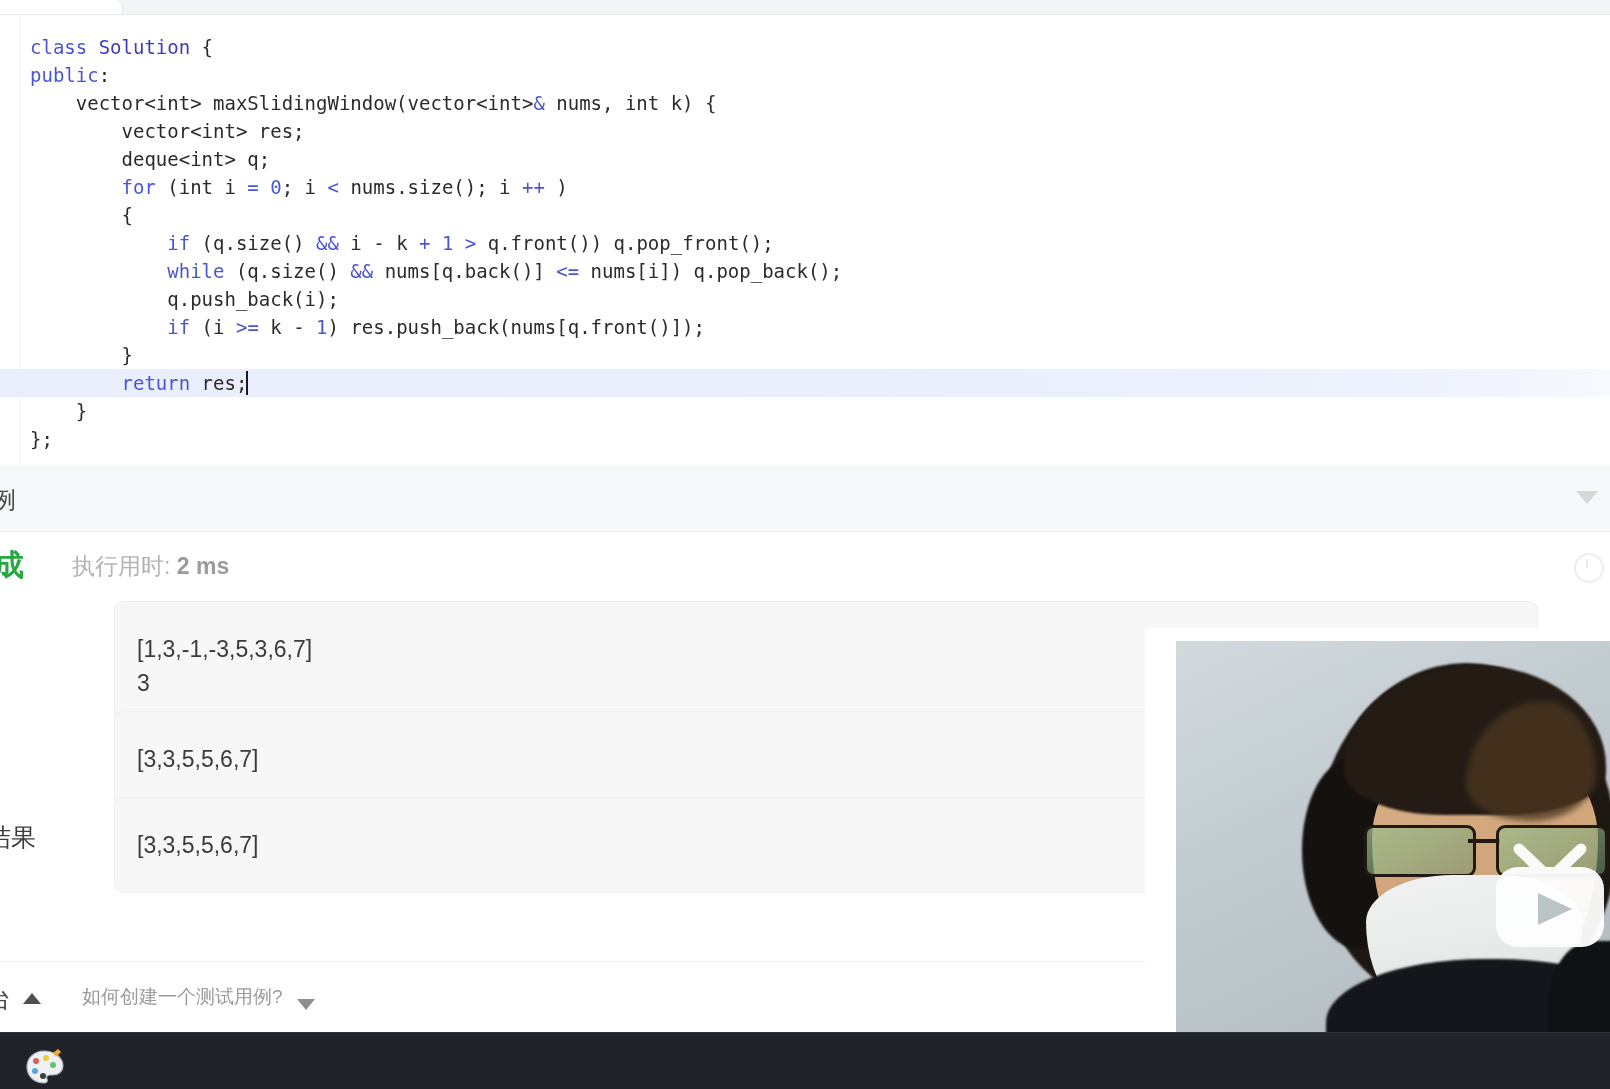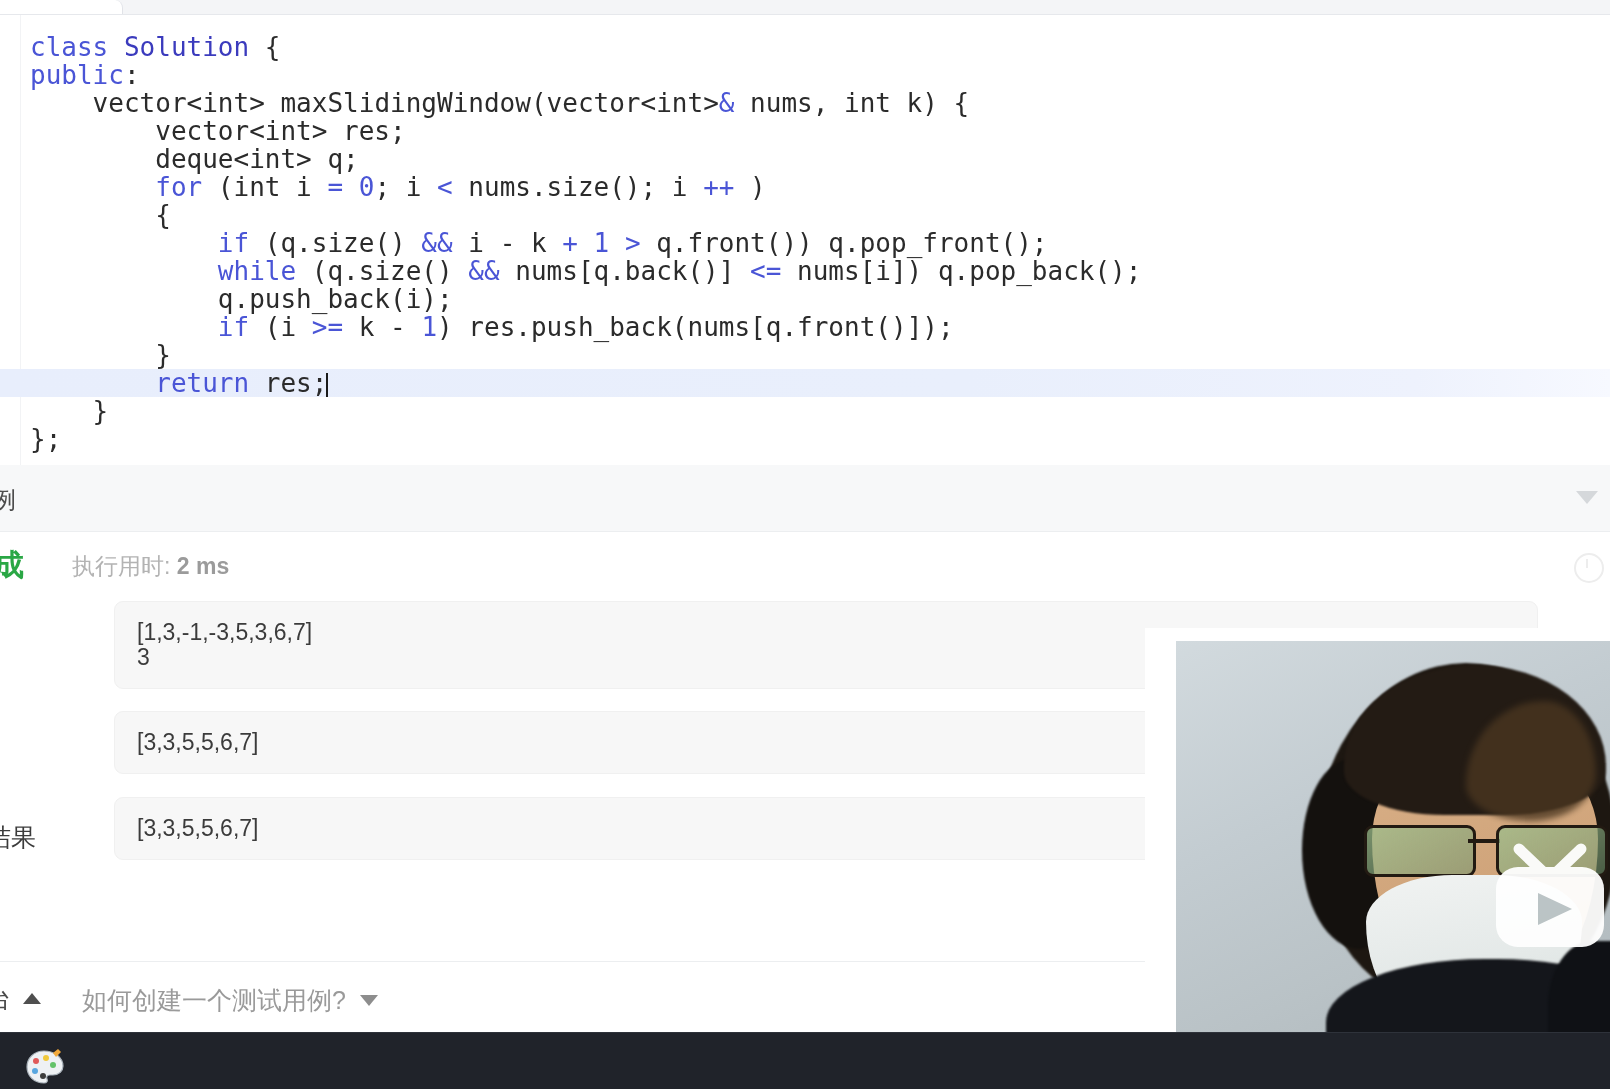--- a/index.html
+++ b/index.html
@@ -53,21 +53,21 @@
     position: absolute;
     top: 0; left: 20px;
     width: 1px; height: 450px;
     background: #f2f3f5;
   }
   .code {
     position: absolute;
     top: 18px; left: 0;
     width: 1610px;
     font-family: "DejaVu Sans Mono", "Liberation Mono", monospace;
-    font-size: 26px;
+    font-size: 19px;
     line-height: 28px;
     color: #2b2b2b;
     white-space: pre;
     letter-spacing: 0px;
   }
   .code-line {
     position: relative;
     height: 28px;
     padding-left: 30px;
     box-sizing: border-box;
@@ -200,23 +200,23 @@
     white-space: nowrap;
   }
   .io-box {
     position: absolute;
     left: 114px;
     width: 1424px;
     background: #f7f7f7;
     border: 1px solid #f0f0f0;
     border-radius: 9px;
     box-sizing: border-box;
-    padding: 18px 22px;
+    padding: 30px 22px;
     font-size: 23px;
-    line-height: 25px;
+    line-height: 34px;
     color: #3b3b3b;
     white-space: pre-line;
   }
 
   
   .console-bar {
     position: absolute;
     top: 496px; left: 0;
     width: 1610px;
     height: 71px;
@@ -236,22 +236,22 @@
     margin-left: 12px;
     width: 0; height: 0;
     border-left: 9px solid transparent;
     border-right: 9px solid transparent;
     border-bottom: 11px solid #4f4f4f;
   }
   .console-hint {
     position: absolute;
     left: 82px; top: 22px;
     display: flex;
-    align-items: center;
-    font-size: 25px;
+    align-items: flex-end;
+    font-size: 19px;
     color: #9a9a9a;
   }
   .caret-down {
     display: inline-block;
     margin-left: 14px;
     width: 0; height: 0;
     border-left: 9px solid transparent;
     border-right: 9px solid transparent;
     border-top: 11px solid #8d8d8d;
   }

